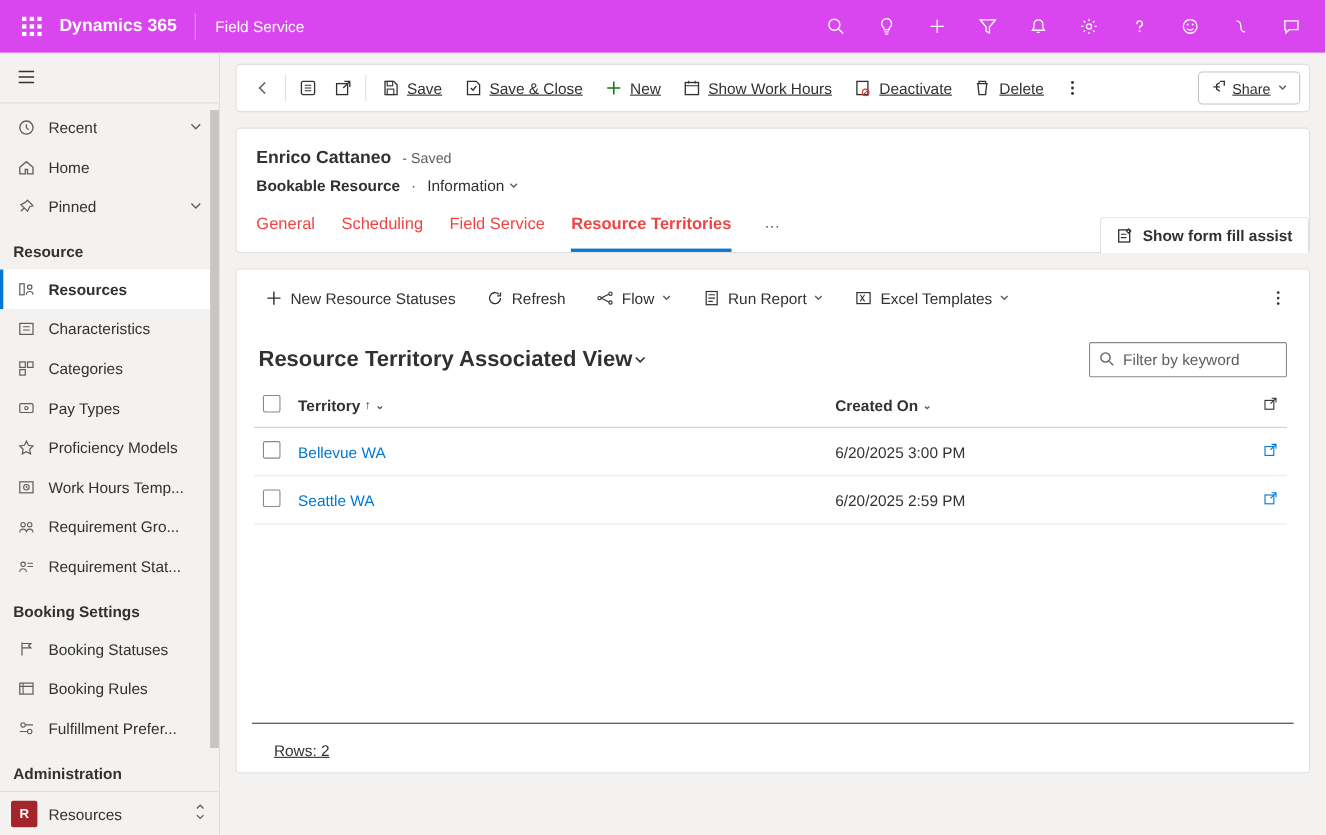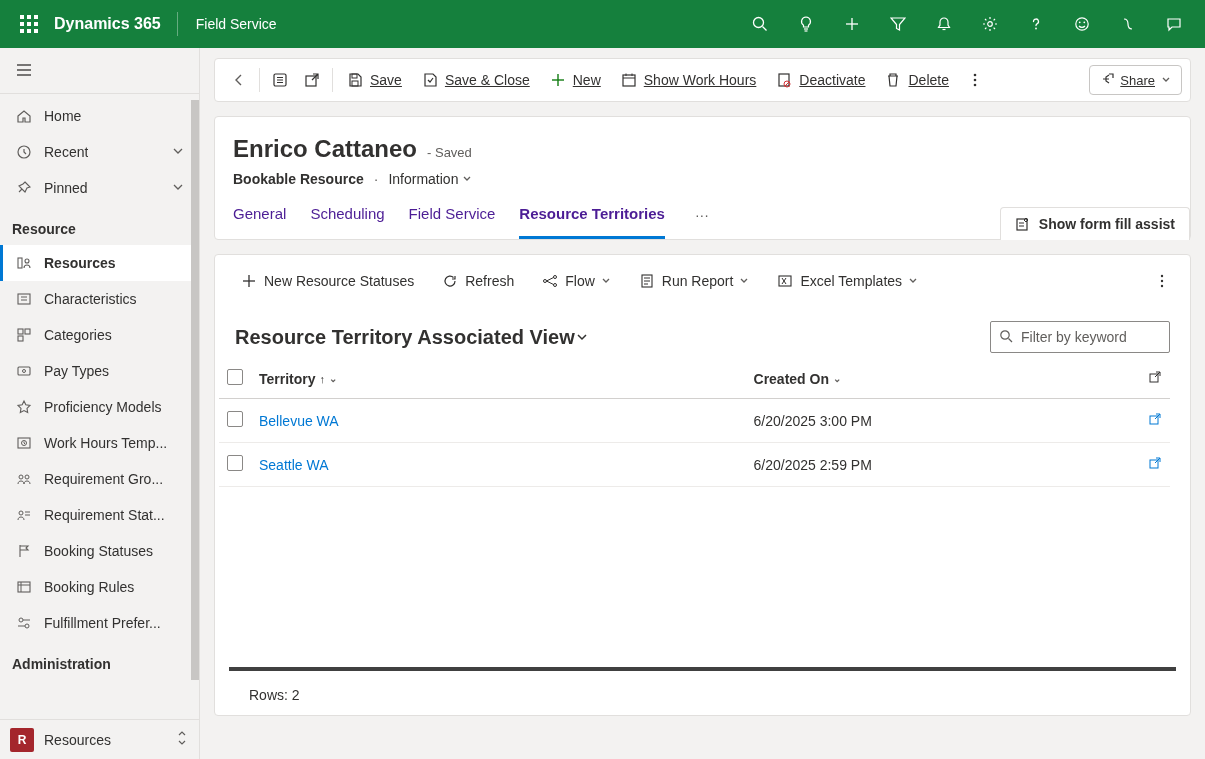--- a/index.html
+++ b/index.html
@@ -1,19 +1,19 @@
 <!DOCTYPE html>
 <html><head>
 <meta charset="utf-8">
 <style>
 * { margin: 0; padding: 0; box-sizing: border-box; font-family: "Segoe UI", -apple-system, sans-serif; }
 body { background: #fff; font-size: 14px; color: #323130; }
 
 
-.top-nav { background: #15803d; height: 48px; display: flex; align-items: center; padding: 0 8px; color: #fff; }
+.top-nav { background: #d946ef; height: 48px; display: flex; align-items: center; padding: 0 8px; color: #fff; }
 .top-nav .waffle { padding: 0 12px; display: flex; align-items: center; justify-content: center; cursor: pointer; }
 .top-nav .brand { font-weight: 600; padding: 0 12px 0 4px; font-size: 16px; }
 .top-nav .divider-v { width: 1px; height: 24px; background: rgba(255,255,255,0.35); margin: 0 4px; }
 .top-nav .app-name { padding: 0 14px; font-size: 14px; }
 .top-nav .spacer { flex: 1; }
 .top-nav .nav-icons { display: flex; align-items: center; }
 .top-nav .nav-icons .ni { width: 46px; height: 48px; display: flex; align-items: center; justify-content: center; cursor: pointer; }
 
 
 .layout { display: flex; height: calc(759px - 48px); }
@@ -40,55 +40,55 @@
 .cmd-btn .ico { margin-right: 7px; display: flex; align-items: center; }
 .cmd-btn.icon-only { padding: 0 8px; }
 .cmd-sep { width: 1px; height: 24px; background: #e1dfdd; margin: 0 4px; }
 .share-btn { margin-left: auto; border: 1px solid #c8c6c4; border-radius: 4px; padding: 12px 10px; height: 30px; display: flex; align-items: center; cursor: pointer; font-size: 13px; justify-content: space-between; }
 .share-btn .ico { margin-right: 6px; }
 .share-btn .chev { margin-left: 6px; }
 
 
 .card { background: #fff; border: 1px solid #e1dfdd; border-radius: 4px; margin: 14px 14px 0 14px; padding: 18px 18px 0 18px; position: relative; }
 .title-row { display: flex; align-items: baseline; gap: 10px; }
-.rec-title { font-size: 24px; font-weight: 600; }
+.rec-title { font-size: 16px; font-weight: 600; }
 .rec-status { font-size: 13px; color: #605e5c; }
 .subtitle-row { margin-top: 8px; display: flex; align-items: center; gap: 10px; font-size: 14px; }
 .subtitle-row .entity { font-weight: 600; }
 .subtitle-row .dot { color: #605e5c; }
 .subtitle-row .form-sel { display: flex; align-items: center; gap: 4px; cursor: pointer; }
 .tabs { display: flex; margin-top: 18px; gap: 24px; align-items: center; }
-.tab { padding: 0 0 14px 0; font-size: 15px; color: #4c1d95; cursor: pointer; border-bottom: 3px solid transparent; }
+.tab { padding: 0 0 14px 0; font-size: 15px; color: #ef4444; cursor: pointer; border-bottom: 3px solid transparent; }
 .tab.active { border-bottom: 3px solid #0078d4; font-weight: 600; }
 .tab-more { padding: 0 6px 14px 6px; color: #605e5c; cursor: pointer; }
 .fill-assist { position: absolute; right: 0; bottom: -1px; border: 1px solid #e1dfdd; border-radius: 4px 4px 0 0; background: #fff; padding: 8px 14px; font-weight: 600; display: flex; align-items: center; gap: 8px; cursor: pointer; border-bottom: none; }
 
 
 .subgrid-card { background: #fff; border: 1px solid #e1dfdd; border-radius: 4px; margin: 14px 14px 0 14px; padding: 0; }
 .sub-cmdbar { display: flex; align-items: center; padding: 10px 14px; gap: 4px; }
 .sub-cmd { display: flex; align-items: center; padding: 0 12px; height: 32px; cursor: pointer; font-size: 14px; }
 .sub-cmd .ico { margin-right: 7px; display: flex; }
 .sub-cmd .chev { margin-left: 6px; }
 .view-header { display: flex; align-items: center; padding: 14px 20px 6px 20px; }
 .view-title { font-size: 20px; font-weight: 600; display: flex; align-items: center; gap: 0; }
 .filter-input { margin-left: auto; border: 1px solid #8a8886; border-radius: 2px; height: 32px; width: 180px; display: flex; align-items: center; padding: 0 8px; font-size: 14px; color: #605e5c; }
 .filter-input .ico { margin-right: 8px; }
 
 
-.grid-wrap { padding: 0 20px 0 4px; }
+.grid-wrap { padding: 0 20px 0 16px; }
 table.grid { width: 100%; border-collapse: collapse; }
 .grid th { text-align: left; font-weight: 600; font-size: 14px; padding: 10px 8px; border-bottom: 1px solid #d2d0ce; }
 .grid td { padding: 12px 8px; border-bottom: 1px solid #edebe9; font-size: 14px; }
 .grid .chk-col { width: 30px; }
 .grid .link { color: #0078d4; cursor: pointer; }
 .grid .ext-col { width: 30px; text-align: right; }
 .grid .sort-ico { margin-left: 4px; font-size: 11px; }
 .grid .col-chev { font-size: 10px; color: #605e5c; margin-left: 4px;}
 .th-inner { display: flex; align-items: center; }
-.footer-row { padding: 16px 20px 12px 4px; border-top: 4px solid #404040; margin: 180px 14px 0 14px; font-size: 14px; }
+.footer-row { padding: 16px 20px 12px 4px; border-top: 1px solid #404040; margin: 180px 14px 0 14px; font-size: 14px; text-decoration: underline; }
 .footer-line { padding: 0 16px; }
 
 
 .chk { width: 16px; height: 16px; border: 1px solid #8a8886; border-radius: 2px; display: inline-block; }
 
 
 svg.ic { width: 16px; height: 16px; }
 svg.ic14 { width: 14px; height: 14px; }
 svg.ic18 { width: 18px; height: 18px; }
 </style>
@@ -187,40 +187,40 @@
         <svg class="ic" viewBox="0 0 16 16">
             <line x1="1" y1="3" x2="15" y2="3" stroke="#323130" stroke-width="1.3"></line>
             <line x1="1" y1="8" x2="15" y2="8" stroke="#323130" stroke-width="1.3"></line>
             <line x1="1" y1="13" x2="15" y2="13" stroke="#323130" stroke-width="1.3"></line>
           </svg>
       </div>
 
       <div class="nav-item">
         <span class="ico">
             <svg class="ic" viewBox="0 0 16 16">
-              <path d="M2 8l6-5 6 5v6H9v-4H7v4H2z" fill="none" stroke="#605e5c" stroke-width="1.2"></path>
-            </svg>
-          </span>
-        <span class="label">Home</span>
-      </div>
-      <div class="nav-item">
-        <span class="ico">
-            <svg class="ic" viewBox="0 0 16 16">
               <circle cx="8" cy="8" r="6" fill="none" stroke="#605e5c" stroke-width="1.2"></circle>
               <path d="M8 5v3l2 2" fill="none" stroke="#605e5c" stroke-width="1.2"></path>
             </svg>
           </span>
         <span class="label">Recent</span>
         <span class="chev-right"><svg class="ic14" viewBox="0 0 14 14">
               <path d="M3 5l4 4 4-4" fill="none" stroke="#605e5c" stroke-width="1.3"></path>
             </svg></span>
       </div>
       <div class="nav-item">
         <span class="ico">
             <svg class="ic" viewBox="0 0 16 16">
+              <path d="M2 8l6-5 6 5v6H9v-4H7v4H2z" fill="none" stroke="#605e5c" stroke-width="1.2"></path>
+            </svg>
+          </span>
+        <span class="label">Home</span>
+      </div>
+      <div class="nav-item">
+        <span class="ico">
+            <svg class="ic" viewBox="0 0 16 16">
               <path d="M9 2l5 5-3 1-2 4-3-3-3 3 3-3-3-3 4-2z" fill="none" stroke="#605e5c" stroke-width="1.1"></path>
             </svg>
           </span>
         <span class="label">Pinned</span>
         <span class="chev-right"><svg class="ic14" viewBox="0 0 14 14">
               <path d="M3 5l4 4 4-4" fill="none" stroke="#605e5c" stroke-width="1.3"></path>
             </svg></span>
       </div>
 
       <div class="section-hdr">Resource</div>
@@ -294,20 +294,21 @@
       <div class="nav-item">
         <span class="ico">
             <svg class="ic" viewBox="0 0 16 16">
               <circle cx="5" cy="6" r="2" fill="none" stroke="#605e5c"></circle>
               <path d="M9 5h5M9 8h5M2 13c0-2 1.3-3 3-3s3 1 3 3" fill="none" stroke="#605e5c"></path>
             </svg>
           </span>
         <span class="label">Requirement Stat...</span>
       </div>
 
+      <div class="section-hdr">Booking Settings</div>
       <div class="nav-item">
         <span class="ico">
             <svg class="ic" viewBox="0 0 16 16">
               <path d="M4 2v12M4 3h8l-2 2 2 2H4" fill="none" stroke="#605e5c" stroke-width="1.1"></path>
             </svg>
           </span>
         <span class="label">Booking Statuses</span>
       </div>
       <div class="nav-item">
         <span class="ico">

